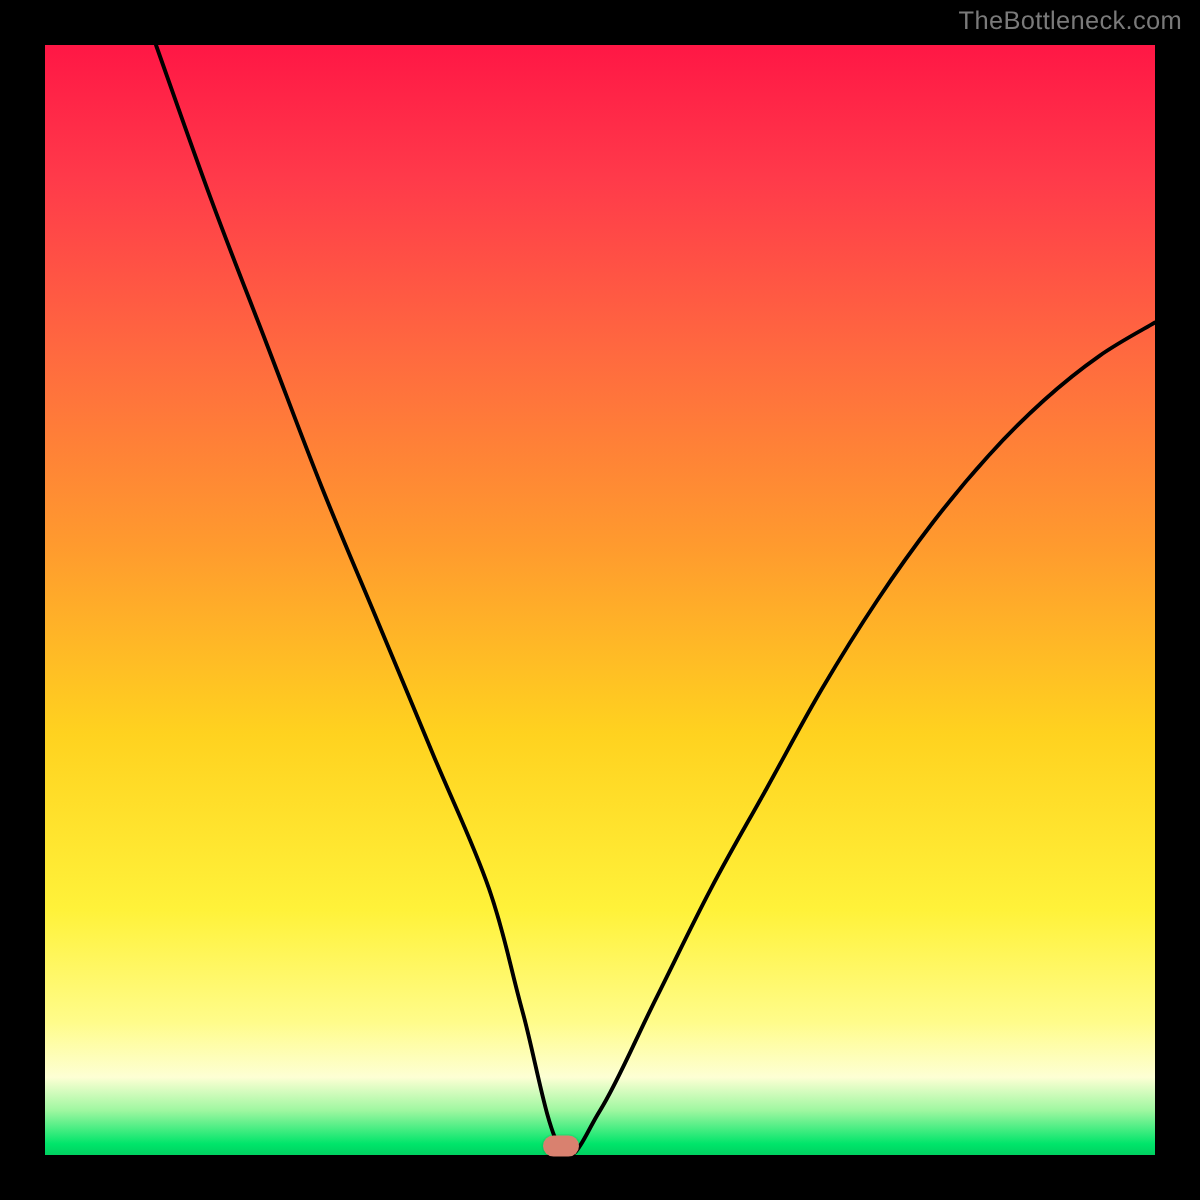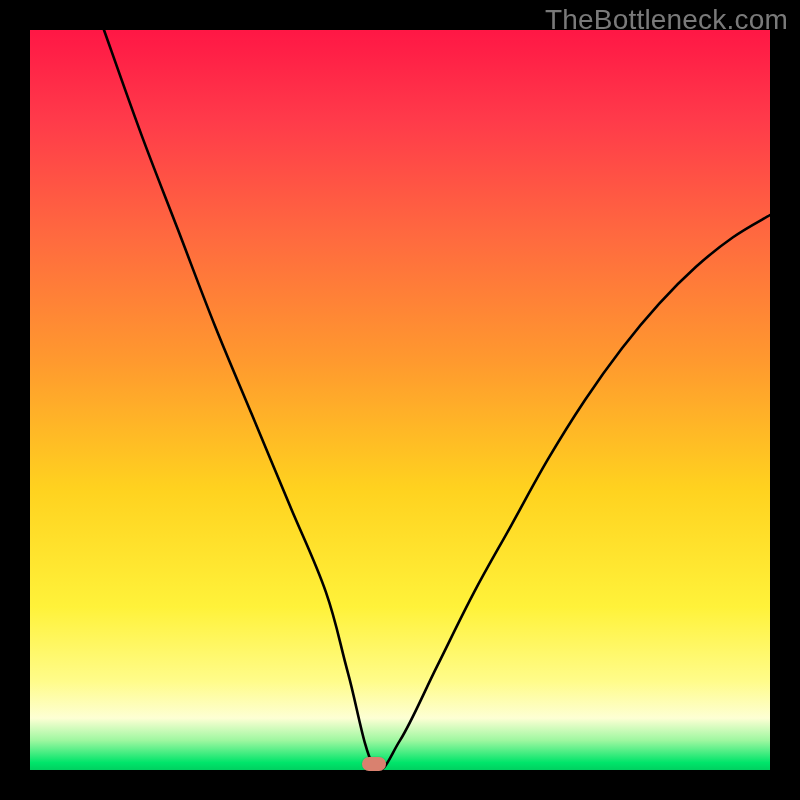--- a/index.html
+++ b/index.html
@@ -15,21 +15,21 @@
     position: relative;
     width: 800px;
     height: 800px;
     background: #000;
   }
   .watermark {
     position: absolute;
     top: 4px;
     right: 12px;
     color: #7a7a7a;
-    font-size: 28px;
+    font-size: 17px;
     font-weight: 500;
     letter-spacing: 0.2px;
     z-index: 10;
   }
   .plot-area {
     position: absolute;
     left: 30px;
     top: 30px;
     width: 740px;
     height: 740px;

